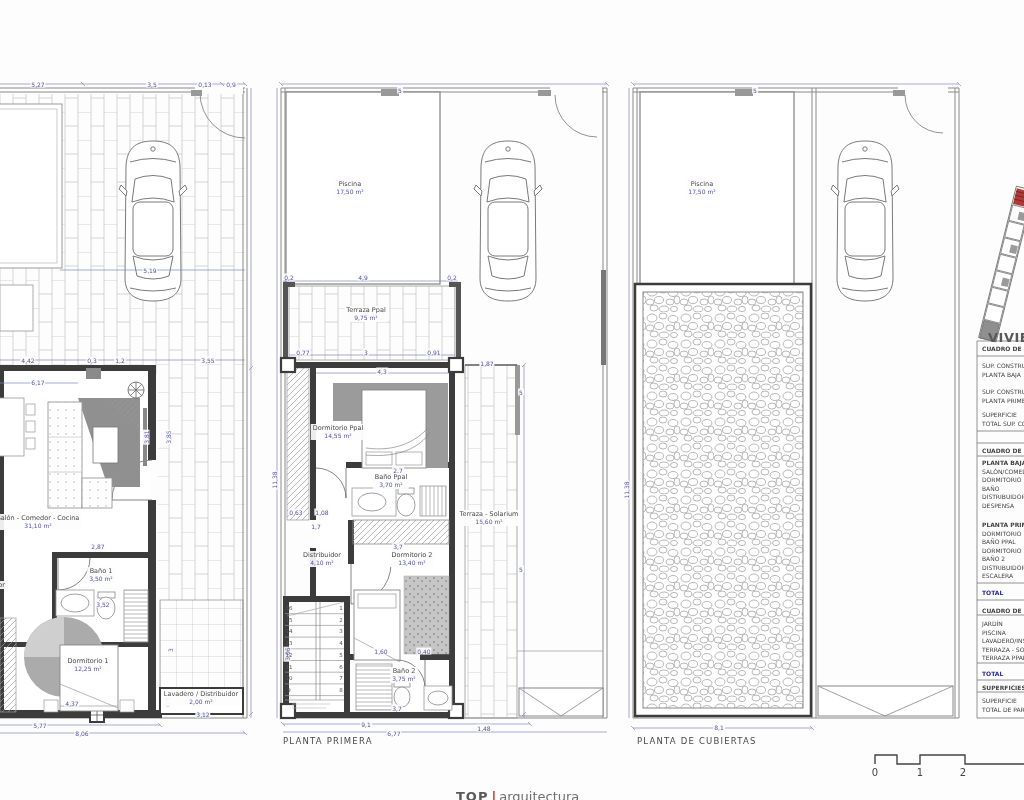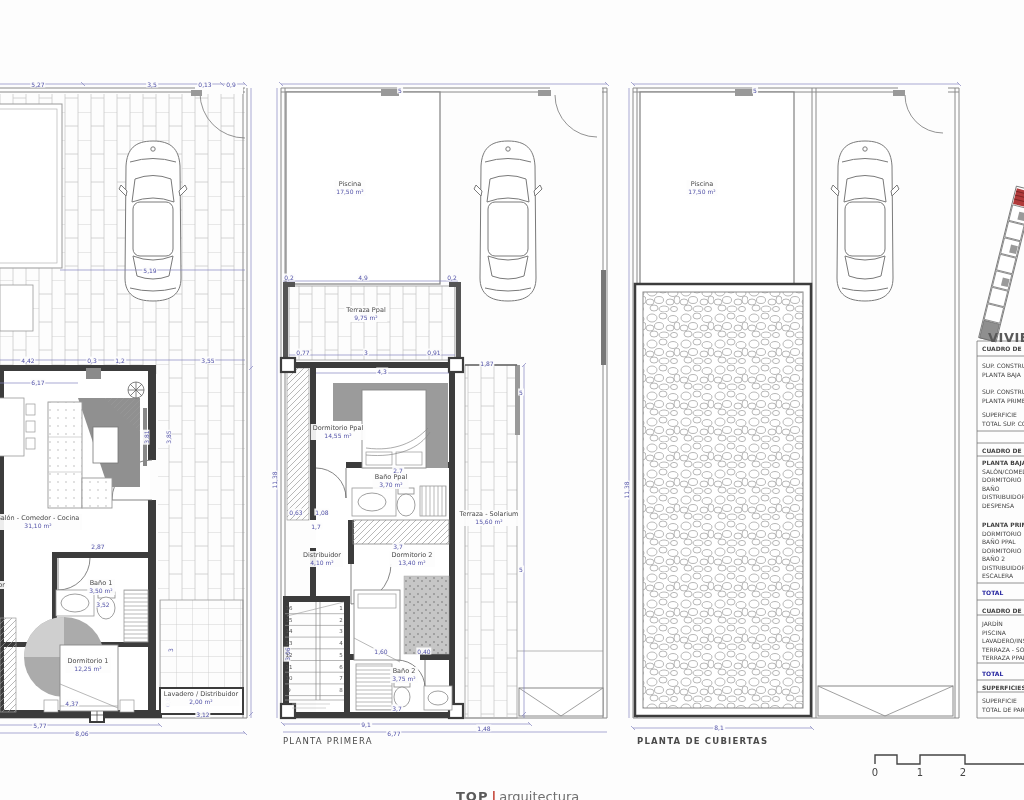--- a/index.html
+++ b/index.html
@@ -355,21 +355,21 @@
       <div class="dim" style="left: 755px; top: 90px;">5</div>
       <div class="dim" style="left: 719px; top: 727px;">8,1</div>
       <div class="dim v" style="left: 626px; top: 490px;">11,38</div>
       <div class="room" style="left: 38px; top: 514px;">
         <div class="rn">Salón - Comedor - Cocina</div>
         <div class="ra">31,10 m²</div>
       </div>
       <div class="room" style="left: -14px; top: 581px;">
         <div class="rn">Distribuidor</div>
       </div>
-      <div class="room" style="left: 101px; top: 579px; text-align: center;">
+      <div class="room" style="left: 101px; top: 567px; text-align: center;">
         <div class="rn">Baño 1</div>
         <div class="ra">3,50 m²</div>
       </div>
       <div class="room" style="left: 88px; top: 657px;">
         <div class="rn">Dormitorio 1</div>
         <div class="ra">12,25 m²</div>
       </div>
       <div class="room" style="left: 201px; top: 690px;">
         <div class="rn">Lavadero / Distribuidor</div>
         <div class="ra">2,00 m²</div>
@@ -425,21 +425,21 @@
       <div class="stair-num" style="left: 341px; top: 654.8px;">5</div>
       <div class="stair-num" style="left: 341px; top: 666.5px;">6</div>
       <div class="stair-num" style="left: 341px; top: 678.2px;">7</div>
       <div class="stair-num" style="left: 341px; top: 689.9px;">8</div>
       <div class="scale-num" style="left: 875px; top: 767px;">0</div>
       <div class="scale-num" style="left: 920px; top: 767px;">1</div>
       <div class="scale-num" style="left: 963px; top: 767px;">2</div>
     </div>
 
 <div class="panel-label" style="left:283px;top:736px;">PLANTA PRIMERA</div>
-<div class="panel-label" style="left:637px;top:736px;font-weight:bold;">PLANTA DE CUBIERTAS</div>
+<div class="panel-label" style="left:637px;top:736px;">PLANTA DE CUBIERTAS</div>
 
 <div id="legend-title">VIVIENDA</div>
 <div class="legend" id="legend-rows">
       <div class="lrow hdr" style="top: 344px;">CUADRO DE SUPERFICIES</div>
       <div class="lrow row" style="top: 361px;">SUP. CONSTRUIDA<br>PLANTA BAJA</div>
       <div class="lrow row" style="top: 387px;">SUP. CONSTRUIDA<br>PLANTA PRIMERA</div>
       <div class="lrow row" style="top: 410px;">SUPERFICIE<br>TOTAL SUP. CONSTRUIDA</div>
       <div class="lrow hdr" style="top: 446px;">CUADRO DE SUPERFICIES ÚTILES</div>
       <div class="lrow bold" style="top: 458px;">PLANTA BAJA</div>
       <div class="lrow row" style="top: 467px;">SALÓN/COMEDOR</div>

